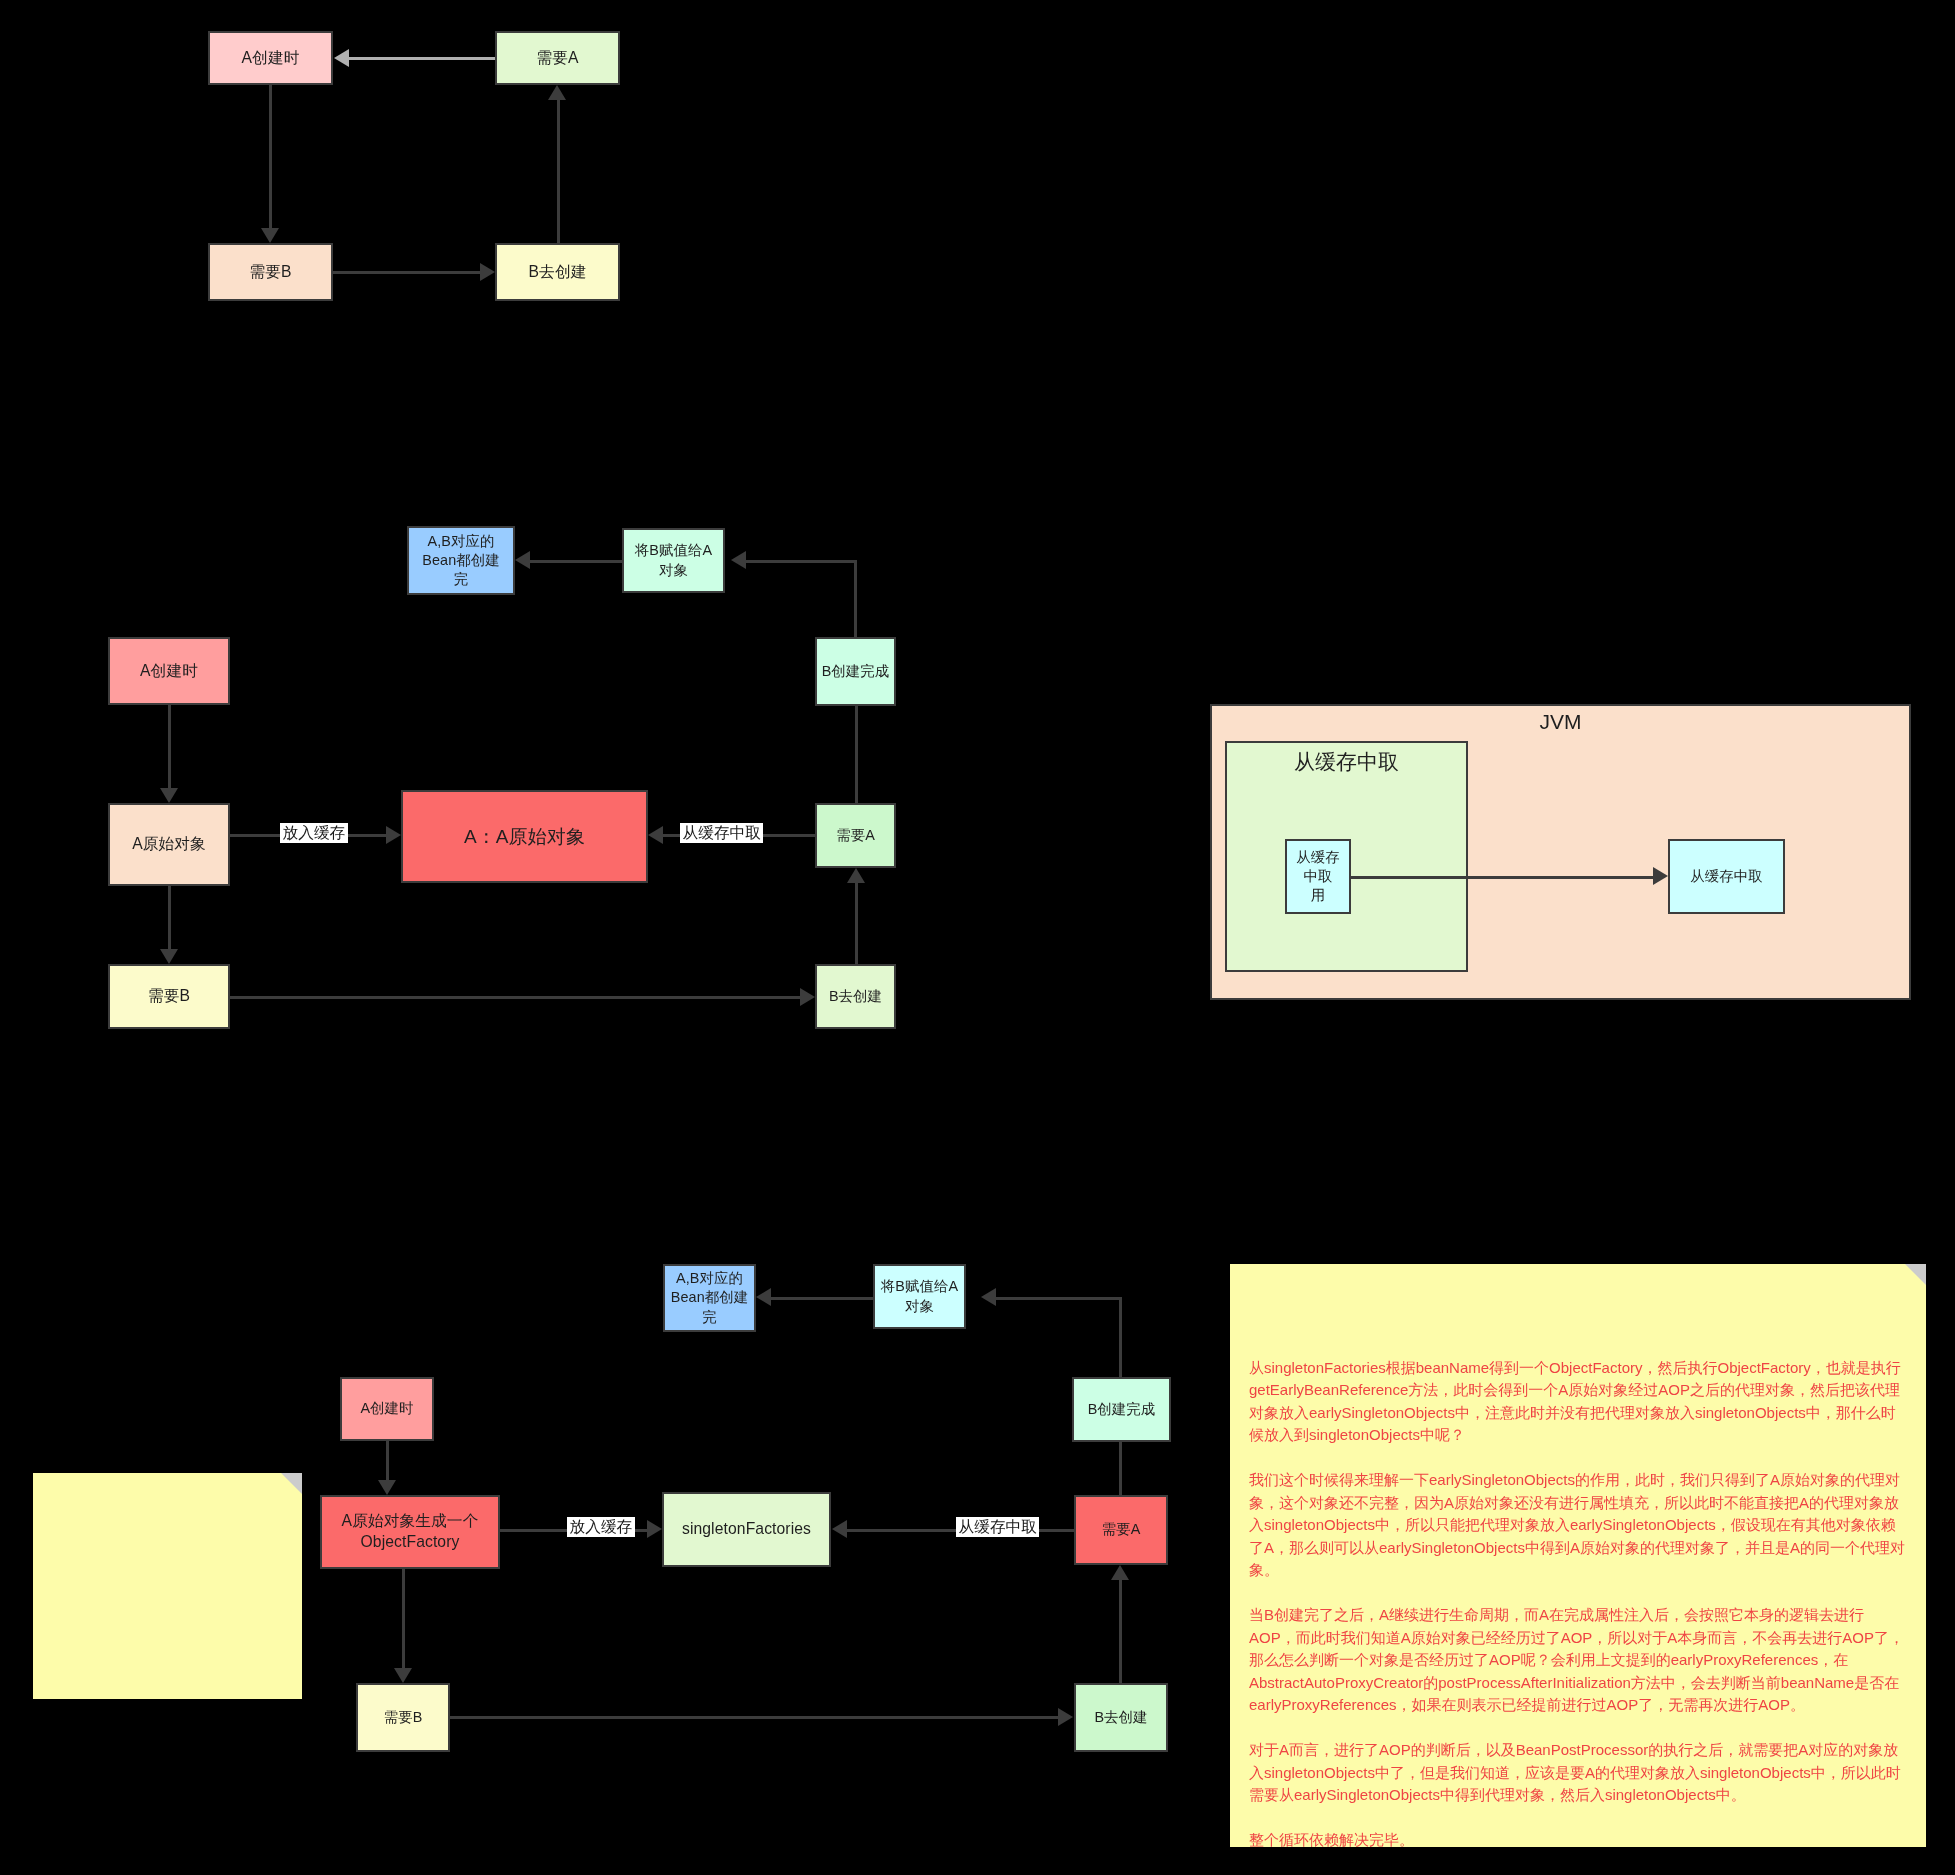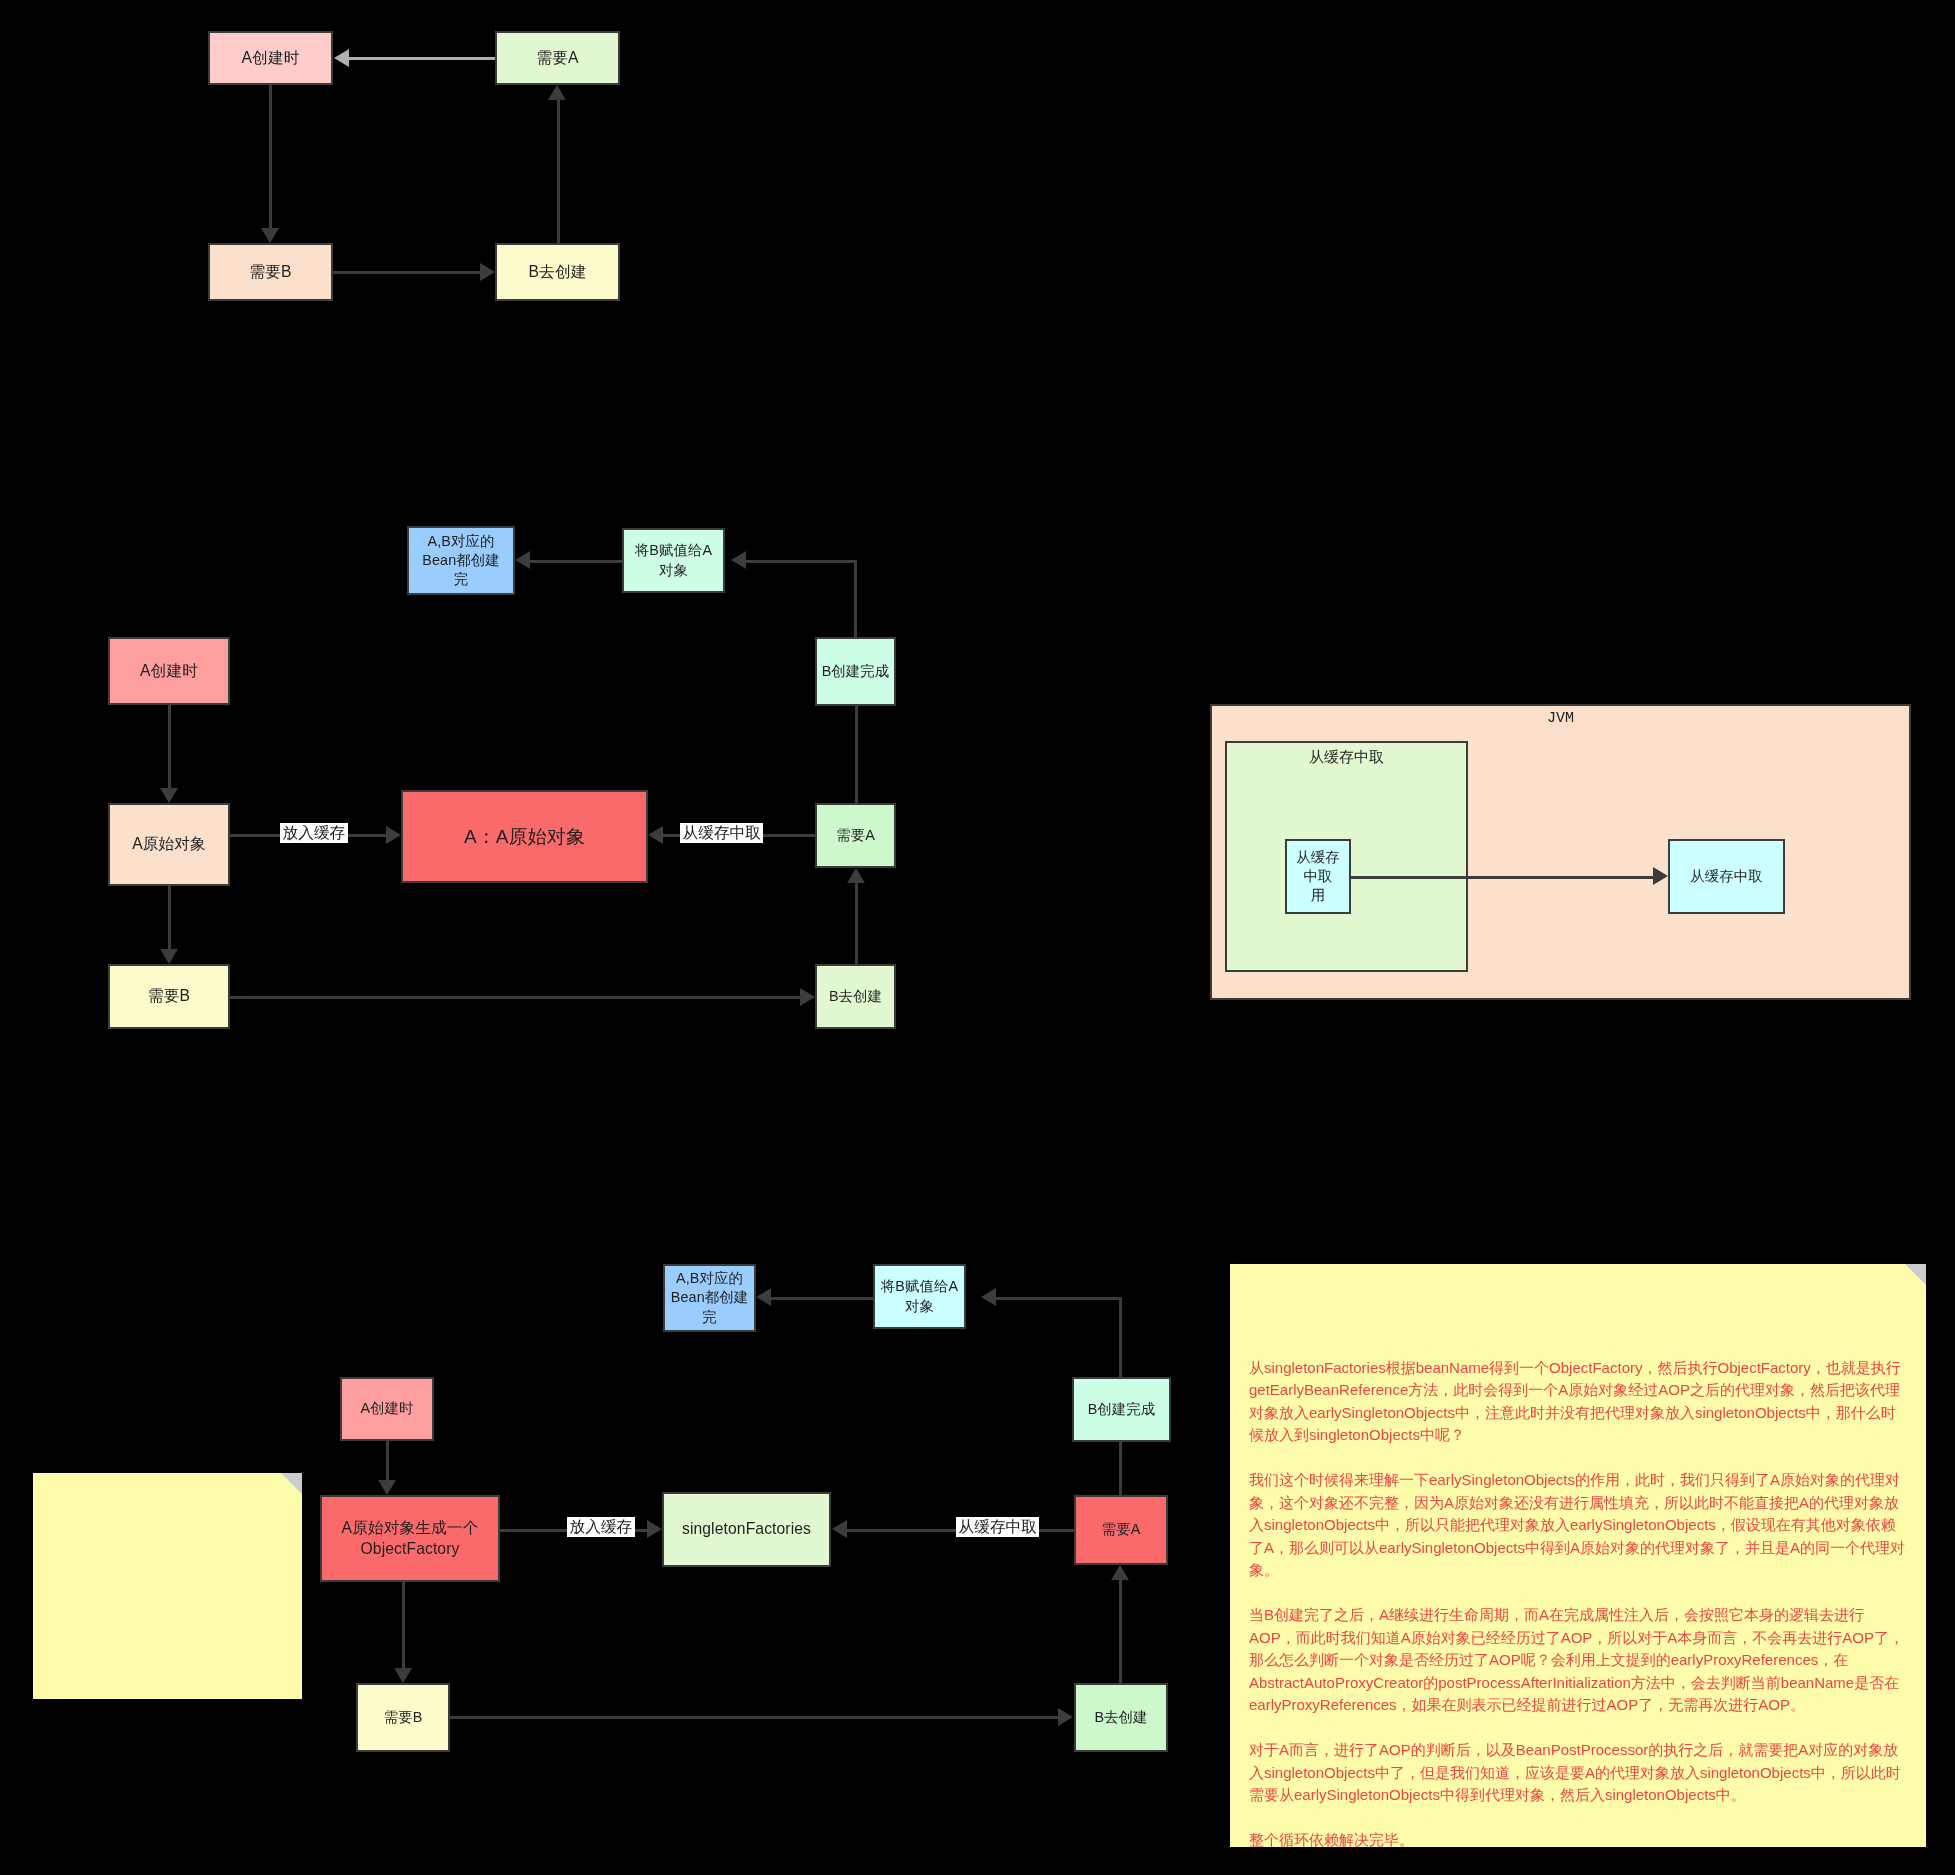--- a/index.html
+++ b/index.html
@@ -75,23 +75,22 @@
   .container-box {
     position: absolute;
     box-sizing: border-box;
     border: 2.5px solid #3c3c3c;
     z-index: 1;
   }
   .container-title {
     position: absolute;
     text-align: center;
     color: #1f1f1f;
-    font-size: 15px;
+    font-size: 21px;
     z-index: 4;
-    font-family: Liberation Mono, monospace;
   }
 
   
   .note {
     position: absolute;
     box-sizing: border-box;
     background: #fdfcaa;
     color: #ef4444;
     font-size: 15.7px;
     line-height: 1.42;
@@ -227,21 +226,21 @@
     <div class="ln v" style="left:1119px; top:1580px; height:103px;"></div>
     <div class="arrow up" style="left:1111px; top:1565px;"></div>
 
     <div class="node small" style="left:663px; top:1264px; width:93px; height:68px; background:#99ccff;">A,B对应的
 Bean都创建
 完</div>
     <div class="node small" style="left:873px; top:1264px; width:93px; height:65px; background:#ccffff;">将B赋值给A
 对象</div>
     <div class="node small" style="left:1072px; top:1377px; width:99px; height:65px; background:#ccffe5;">B创建完成</div>
     <div class="node small" style="left:340px; top:1377px; width:94px; height:64px; background:#ff9e9e;">A创建时</div>
-    <div class="node" style="left:320px; top:1495px; width:180px; height:87px; background:#fb6a6a;">A原始对象生成一个
+    <div class="node" style="left:320px; top:1495px; width:180px; height:74px; background:#fb6a6a;">A原始对象生成一个
 ObjectFactory</div>
     <div class="node" style="left:662px; top:1492px; width:169px; height:75px; background:#e2f8d0;">singletonFactories</div>
     <div class="node small" style="left:1074px; top:1495px; width:94px; height:70px; background:#fb6a6a;">需要A</div>
     <div class="node small" style="left:356px; top:1683px; width:94px; height:69px; background:#fcfbcb;">需要B</div>
     <div class="node small" style="left:1074px; top:1683px; width:94px; height:69px; background:#ccf8cc;">B去创建</div>
 
     <div class="edge-label" style="left:567px; top:1517px;">放入缓存</div>
     <div class="edge-label" style="left:956px; top:1517px;">从缓存中取</div>
 
     <div class="note" style="left:33px; top:1473px; width:269px; height:226px;">

